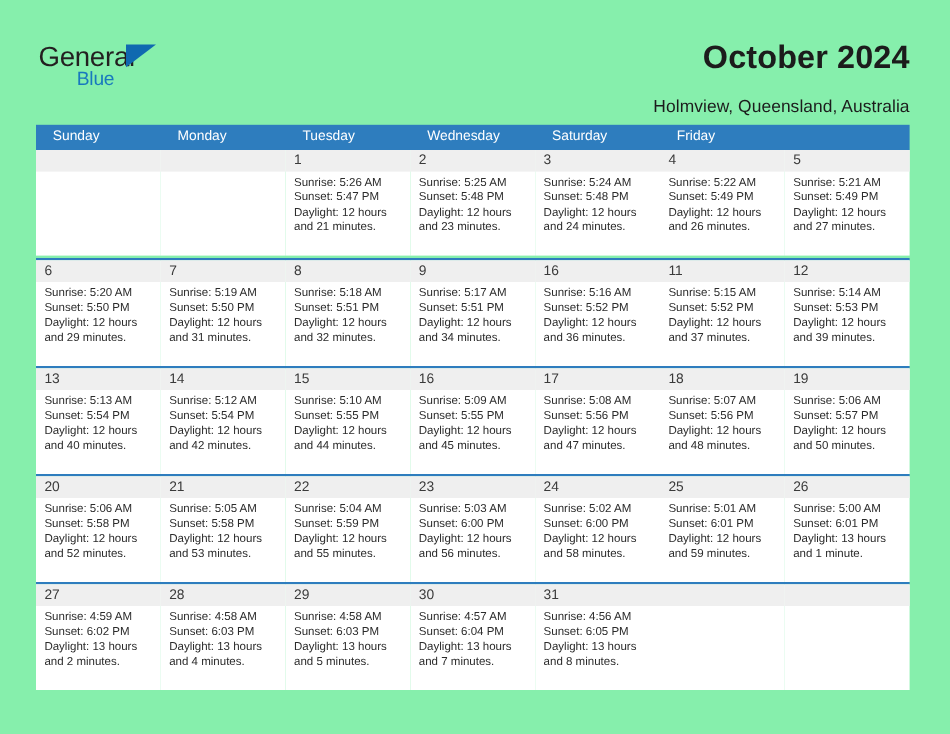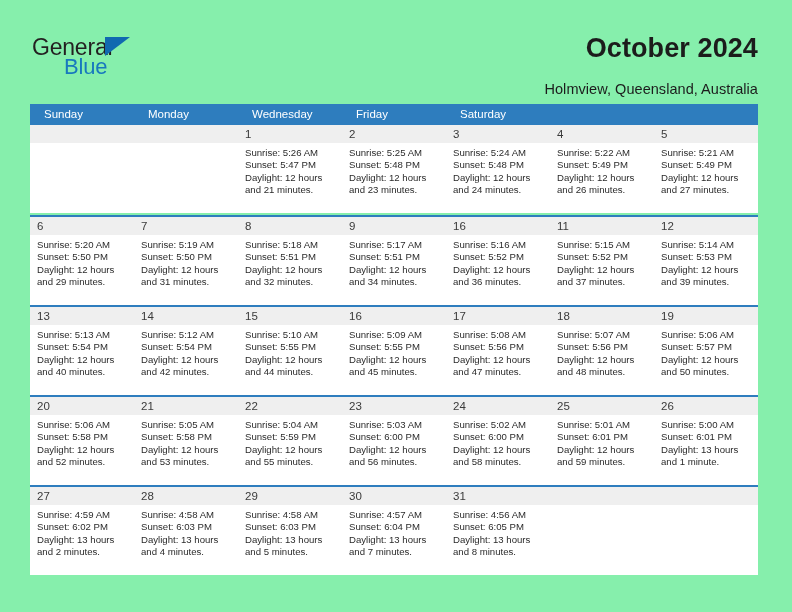--- a/index.html
+++ b/index.html
@@ -37,21 +37,21 @@
     left: 0; top: 0;
     font-size: 23px;
     color: #231f20;
     letter-spacing: -0.2px;
     line-height: 26px;
     font-weight: 400;
   }
   .logo-blue {
     position: absolute;
     left: 32px; top: 20px;
-    font-size: 22px;
+    font-size: 16px;
     color: #1878be;
     letter-spacing: -0.2px;
     line-height: 26px;
     font-weight: 400;
   }
   .logo-triangle {
     position: absolute;
     left: 73px;
     top: 3px;
     width: 0; height: 0;
@@ -157,23 +157,24 @@
       <div class="cal-subtitle">Holmview, Queensland, Australia</div>
     </div>
 
   </div>
 
   <div class="calendar">
 
     <div class="weekday-row">
       <div class="weekday">Sunday</div>
       <div class="weekday">Monday</div>
+      <div class="weekday">Tuesday</div>
       <div class="weekday">Wednesday</div>
+      <div class="weekday">Saturday</div>
       <div class="weekday">Friday</div>
-      <div class="weekday">Saturday</div>
     </div>
 
     <div id="weeks-container">
         <div class="week-row first">
           <div class="day-cell empty">
             <div class="day-number-band"></div>
           </div>
           <div class="day-cell empty">
             <div class="day-number-band"></div>
           </div>

